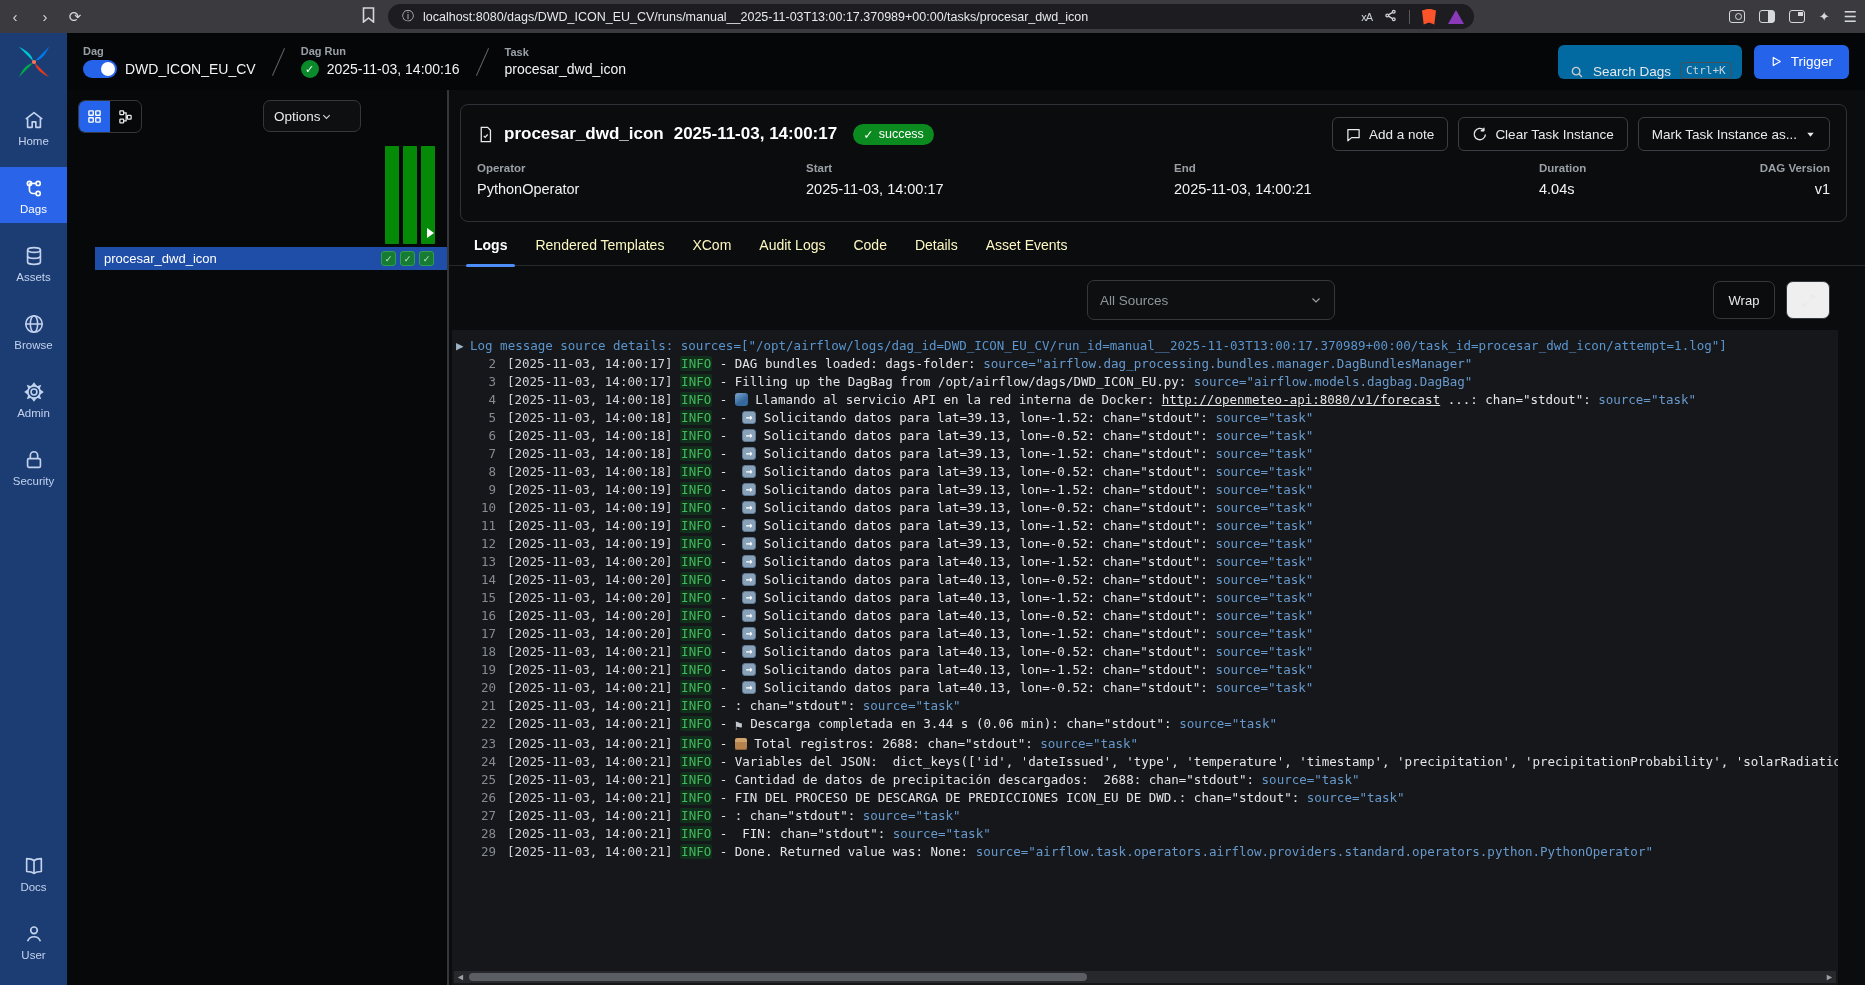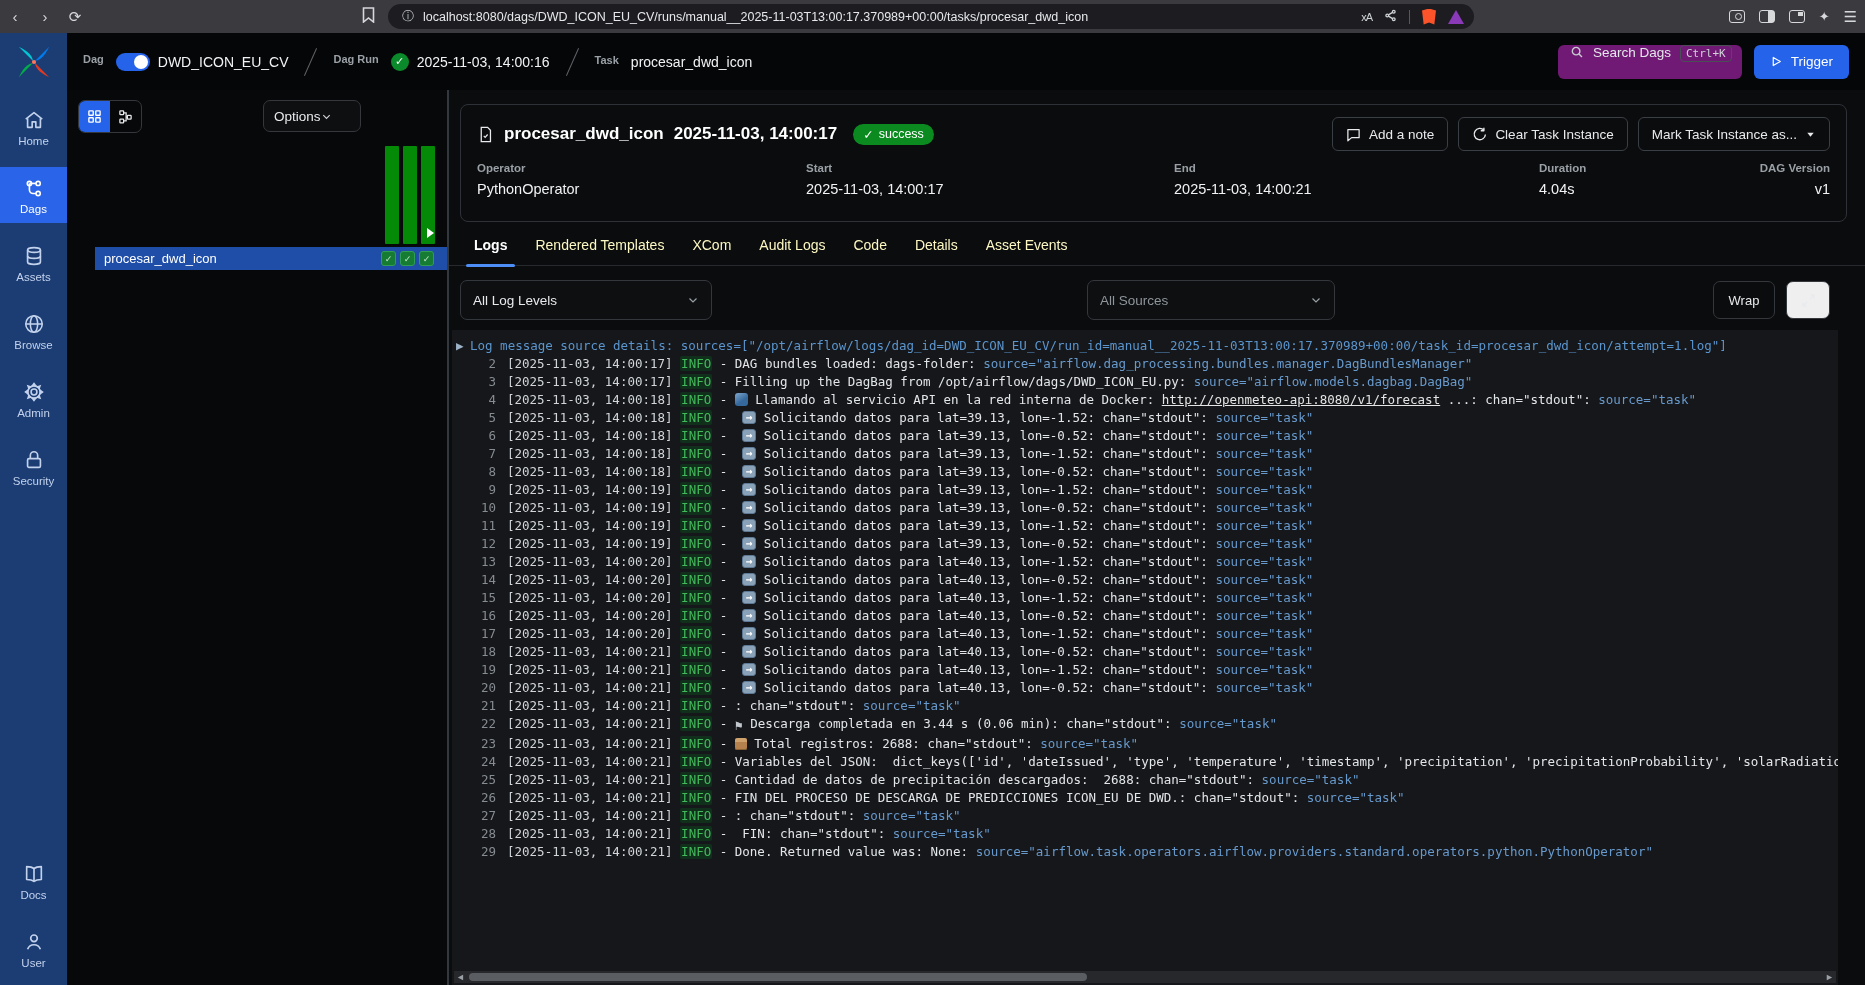--- a/index.html
+++ b/index.html
@@ -31,33 +31,33 @@
 
   
   .sidebar{position:absolute;left:0;top:33px;width:67px;height:952px;background:#1b3d74;display:flex;flex-direction:column;align-items:stretch}
   .logo-wrap{height:58px;display:flex;align-items:center;justify-content:center}
   .nav-item{display:flex;flex-direction:column;align-items:center;padding:9px 0 8px;cursor:pointer;color:#c3d2ec;gap:3px}
   .nav-item.active{background:#2a64e8;color:#fff}
   .nav-item .nav-ic{height:24px;display:flex;align-items:center;justify-content:center}
   .nav-item .nav-ic svg{width:22px;height:22px}
   .nav-label{font-size:11.5px}
   #nav-main{margin-top:8px;display:flex;flex-direction:column;gap:12px}
-  #nav-bottom{margin-top:auto;margin-bottom:8px;display:flex;flex-direction:column;gap:12px}
+  #nav-bottom{margin-top:auto;margin-bottom:16px;display:flex;flex-direction:column;gap:12px}
 
   
   .app-header{position:absolute;left:67px;top:33px;width:1798px;height:57px;background:#050607;display:flex;align-items:center;padding:0 16px}
-  .crumb{display:flex;gap:12px}
+  .crumb{display:flex;flex-direction:column;gap:3px}
   .crumb-label{font-size:11px;font-weight:bold;color:#9aa0a6}
   .crumb-row{display:flex;align-items:center;gap:8px;font-size:14px;color:#f1f3f4}
   .crumb-sep{width:1px;height:30px;background:#5f6368;transform:rotate(24deg);margin:0 22px;align-self:center}
   .toggle{width:34px;height:18px;border-radius:9px;background:#2563eb;position:relative;cursor:pointer;flex:0 0 auto}
   .toggle::after{content:"";position:absolute;right:2px;top:2px;width:14px;height:14px;border-radius:50%;background:#fff}
   .ok-circle{width:18px;height:18px;border-radius:50%;background:#0a8a2a;color:#fff;font-size:11px;display:flex;align-items:center;justify-content:center;flex:0 0 auto}
   .hdr-right{margin-left:auto;display:flex;align-items:center;gap:12px}
-  .search-btn{height:34px;background:#701a75;border-radius:6px;display:flex;align-items:flex-start;gap:9px;padding:0 10px 0 12px;font-size:13.5px;color:#e4e7ea;cursor:pointer}
+  .search-btn{height:34px;background:#0369a1;border-radius:6px;display:flex;align-items:flex-end;gap:9px;padding:0 10px 0 12px;font-size:13.5px;color:#e4e7ea;cursor:pointer}
   .kbd{font-family:"DejaVu Sans Mono",monospace;font-size:11px;border:1px solid #4a4f55;border-radius:4px;padding:1px 5px;color:#cfd3d7}
   .trigger-btn{height:34px;background:#2563eb;border-radius:6px;display:flex;align-items:center;gap:8px;padding:0 16px;font-size:13.5px;color:#fff;cursor:pointer}
 
   
   .grid-panel{position:absolute;left:67px;top:90px;width:380px;height:895px;background:#070809}
   .view-toggle{position:absolute;left:11px;top:10px;display:flex;border:1px solid #34383d;border-radius:7px;overflow:hidden}
   .vt-btn{width:31px;height:31px;display:flex;align-items:center;justify-content:center;cursor:pointer;color:#e8eaed;background:transparent}
   .vt-btn.active{background:#2563eb}
   .options-sel{position:absolute;left:196px;top:10px;width:98px;height:32px;border:1px solid #34383d;border-radius:7px;background:#0d0f11;color:#e8eaed;font-size:13.5px;display:flex;align-items:center;padding:0 10px;cursor:pointer}
   .axis{position:absolute;left:0;top:0}
@@ -402,26 +402,20 @@
       <div class="tab active">Logs</div>
       <div class="tab">Rendered Templates</div>
       <div class="tab">XCom</div>
       <div class="tab">Audit Logs</div>
       <div class="tab">Code</div>
       <div class="tab">Details</div>
       <div class="tab">Asset Events</div>
     </div>
 
   <div class="log-controls">
-    <div class="sel" id="sel-levels">
-      <span>All Log Levels</span>
-      <svg class="chev" width="12" height="12" viewBox="0 0 24 24" fill="none" stroke="currentColor" stroke-width="2.4">
-          <path d="m5 9 7 7 7-7"></path>
-        </svg>
-    </div>
     <div class="sel" id="sel-sources">
       <span>All Sources</span>
       <svg class="chev" width="12" height="12" viewBox="0 0 24 24" fill="none" stroke="currentColor" stroke-width="2.4">
           <path d="m5 9 7 7 7-7"></path>
         </svg>
     </div>
     <button class="wrap-btn">Wrap</button>
     <button class="expand-btn">
       <svg width="15" height="15" viewBox="0 0 24 24" fill="none" stroke="#e8eaed" stroke-width="2.1">
           <path d="M14 10 21 3M21 3h-6M21 3v6M10 14l-7 7M3 21h6M3 21v-6"></path>

